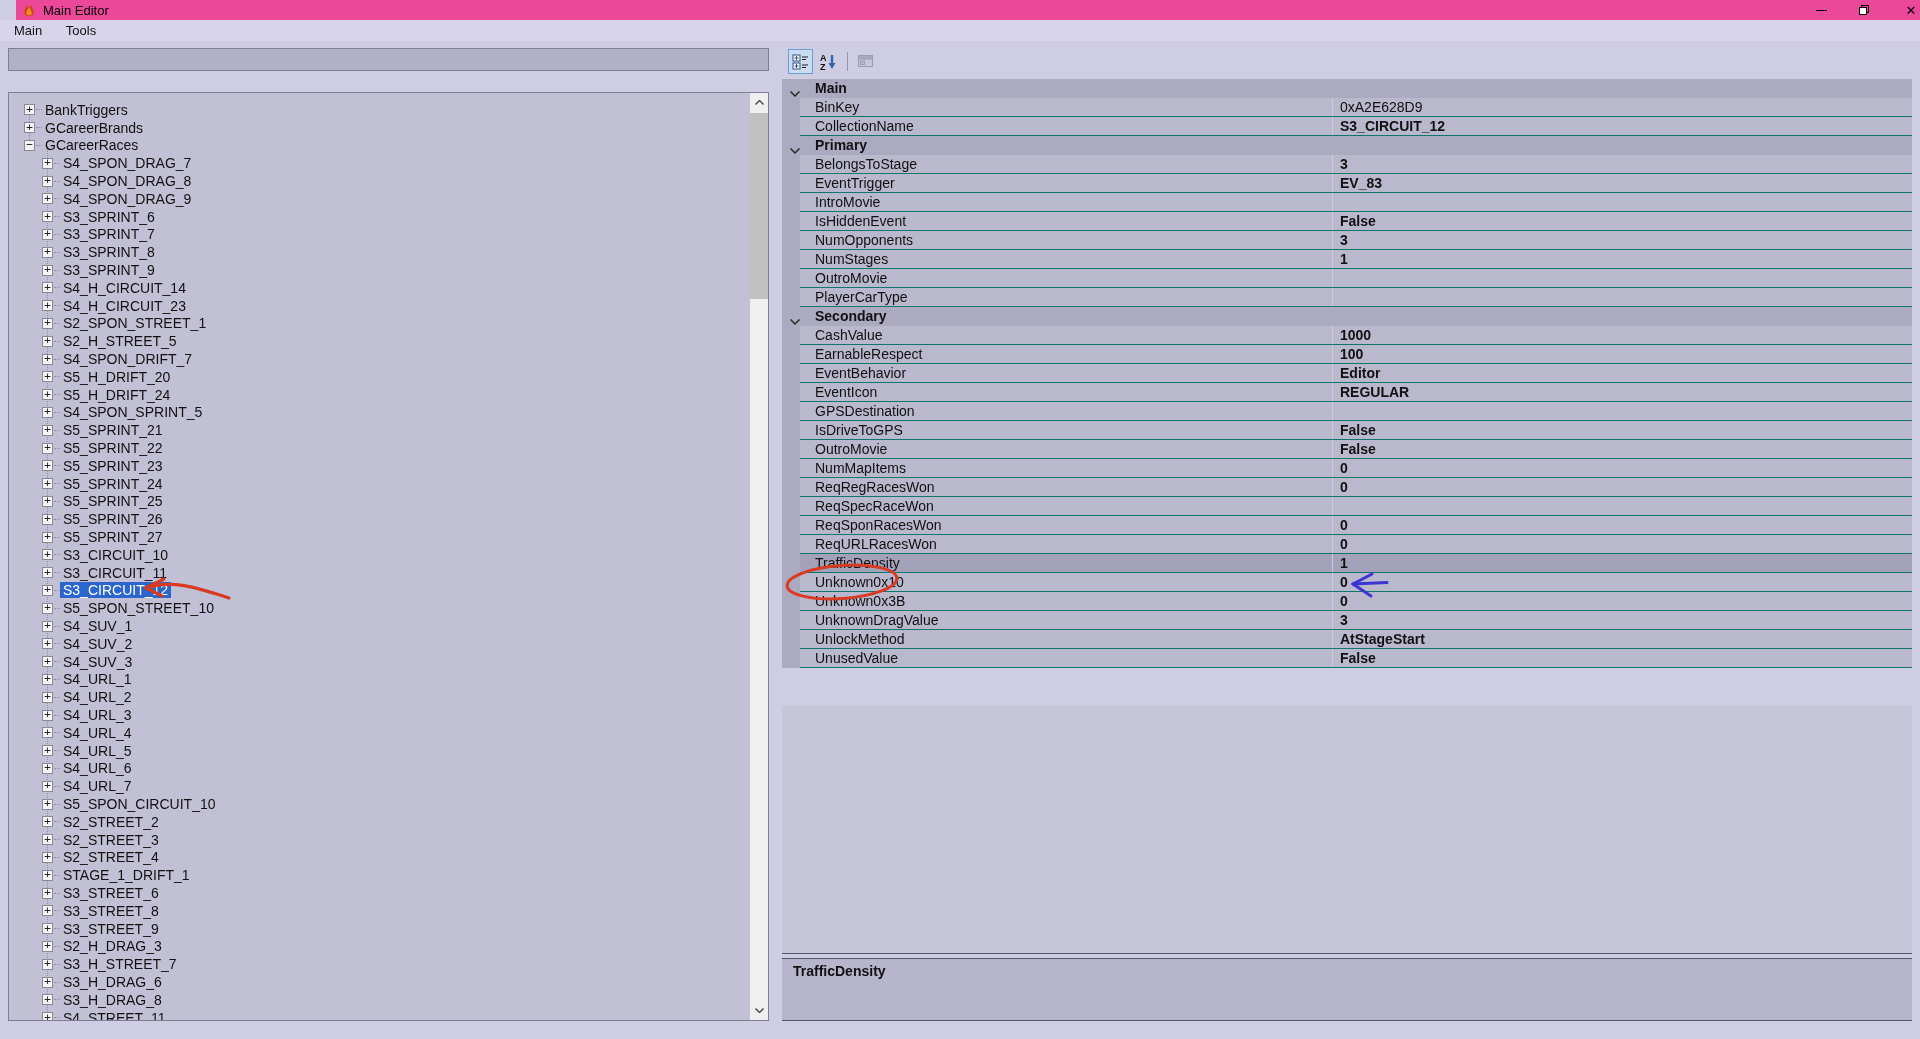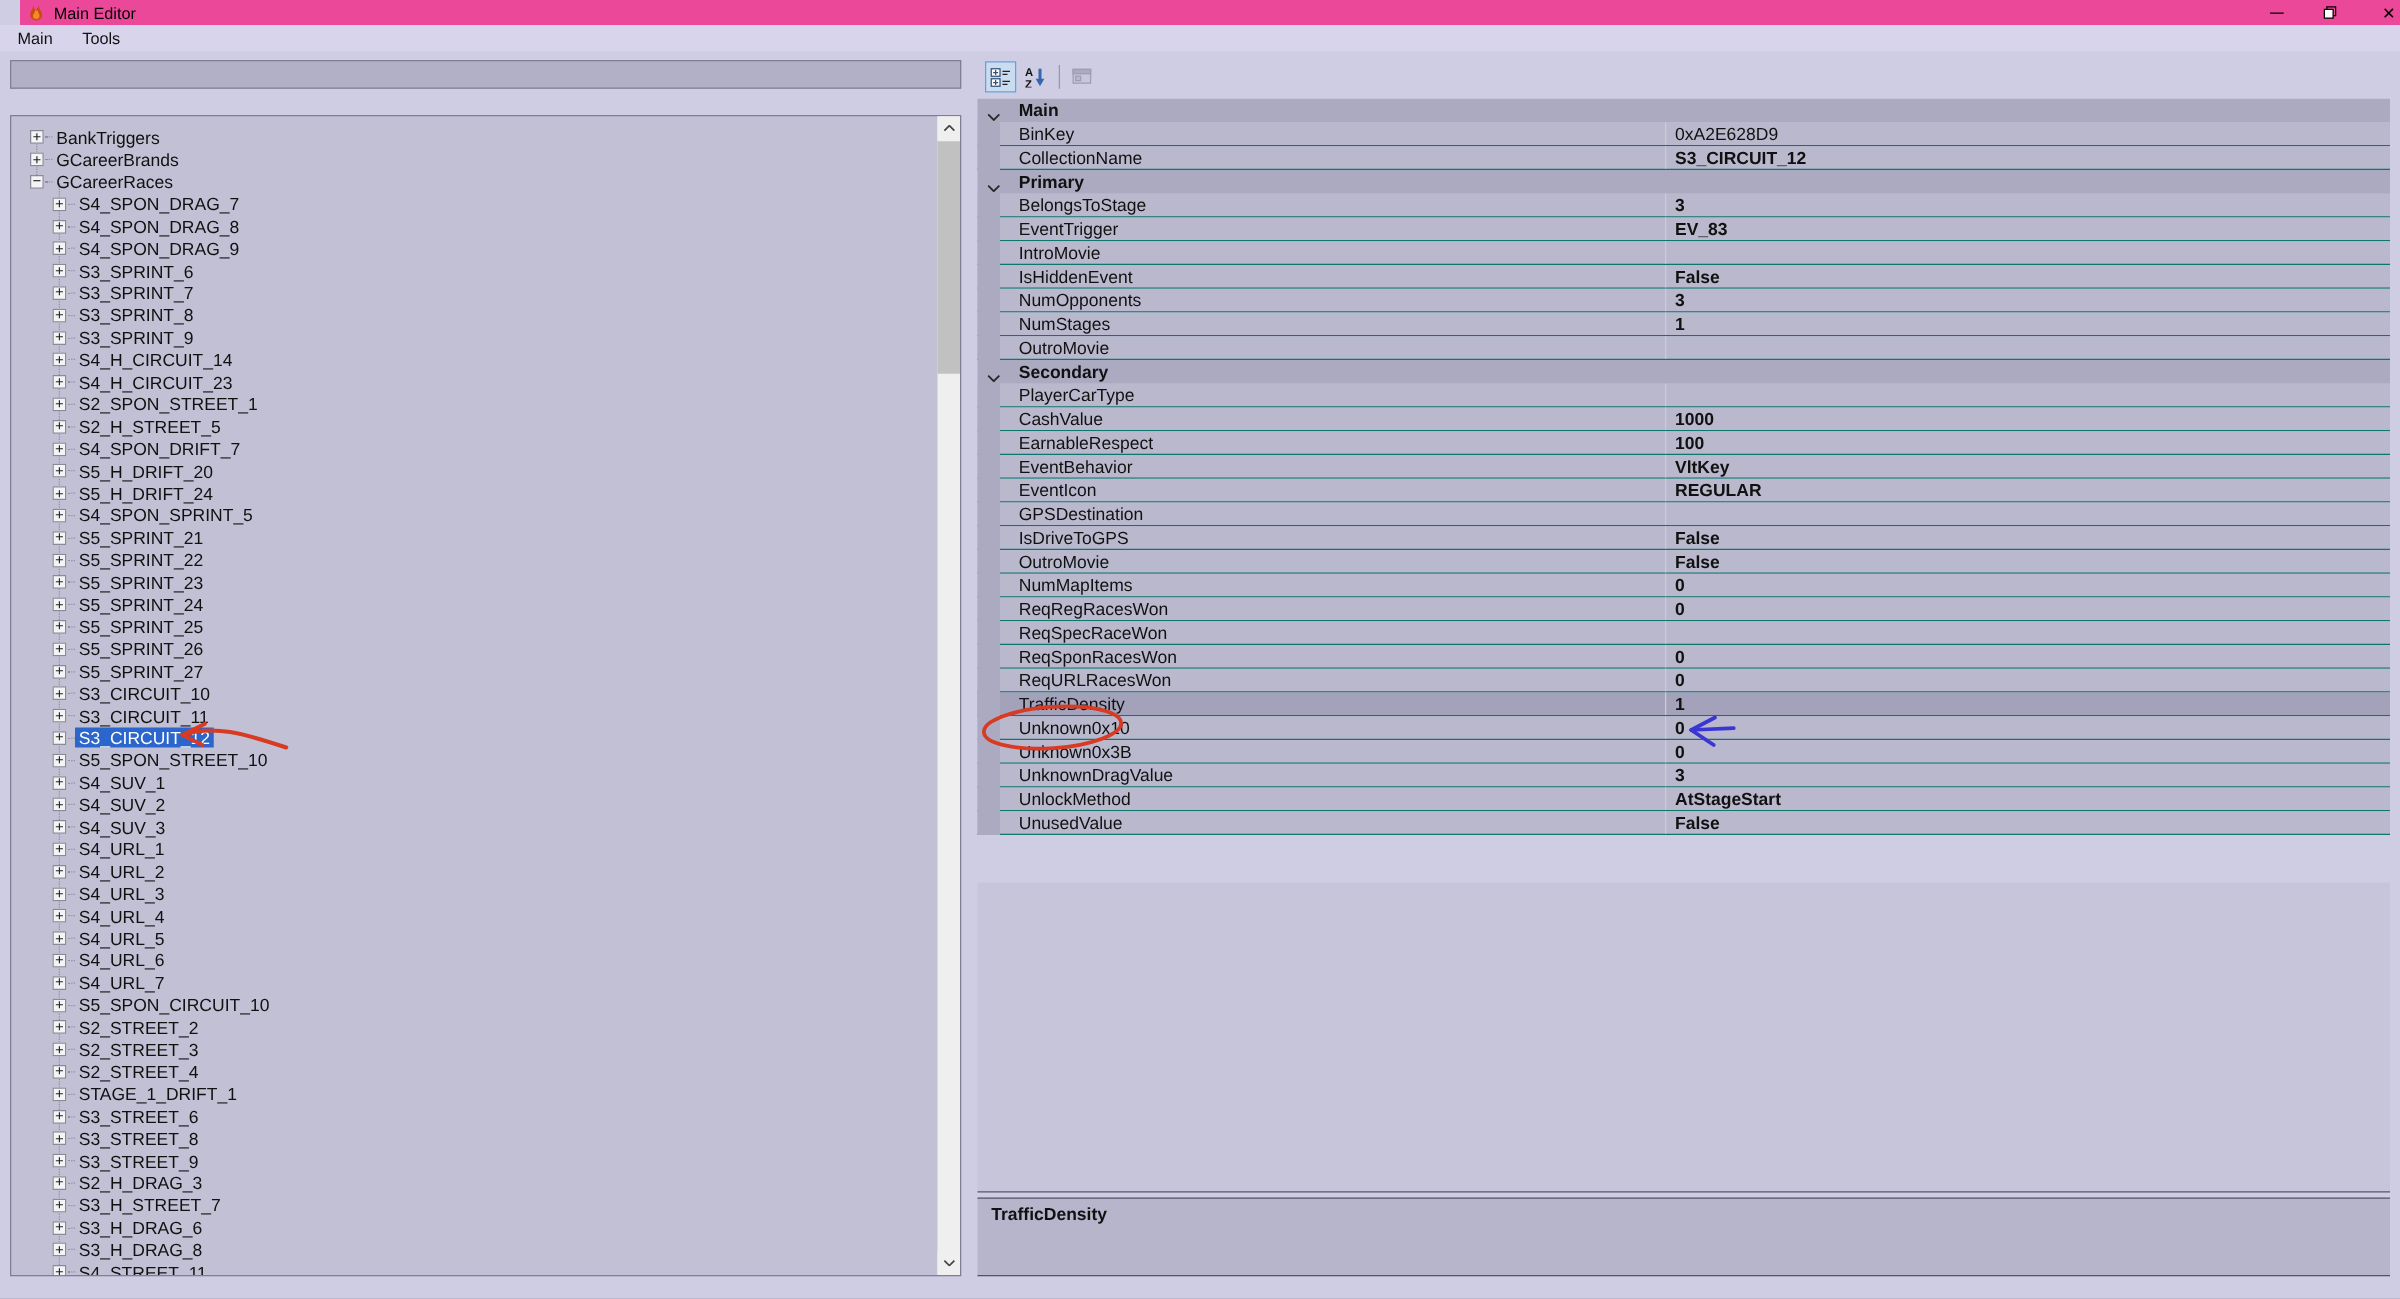--- a/index.html
+++ b/index.html
@@ -517,48 +517,48 @@
       <div class="grid-row item">
 
     <span class="pname">NumStages</span>
     <span class="pvalue bold">1</span>
   </div>
       <div class="grid-row item">
 
     <span class="pname">OutroMovie</span>
     <span class="pvalue"></span>
   </div>
+      <div class="grid-row item">
+
+    <span class="pname">PlayerCarType</span>
+    <span class="pvalue"></span>
+  </div>
       <div class="grid-row category">
     <span class="chev">
       <svg width="10" height="6" viewBox="0 0 10 6">
             <polyline points="0.5,0.5 5,5 9.5,0.5" fill="none" stroke="#2a2a2a" stroke-width="1.5"></polyline>
           </svg>
     </span>
     <span class="pname">Secondary</span>
 
   </div>
       <div class="grid-row item">
 
-    <span class="pname">PlayerCarType</span>
-    <span class="pvalue"></span>
-  </div>
-      <div class="grid-row item">
-
     <span class="pname">CashValue</span>
     <span class="pvalue bold">1000</span>
   </div>
       <div class="grid-row item">
 
     <span class="pname">EarnableRespect</span>
     <span class="pvalue bold">100</span>
   </div>
       <div class="grid-row item">
 
     <span class="pname">EventBehavior</span>
-    <span class="pvalue bold">VltKey</span>
+    <span class="pvalue bold">Editor</span>
   </div>
       <div class="grid-row item">
 
     <span class="pname">EventIcon</span>
     <span class="pvalue bold">REGULAR</span>
   </div>
       <div class="grid-row item">
 
     <span class="pname">GPSDestination</span>
     <span class="pvalue"></span>

